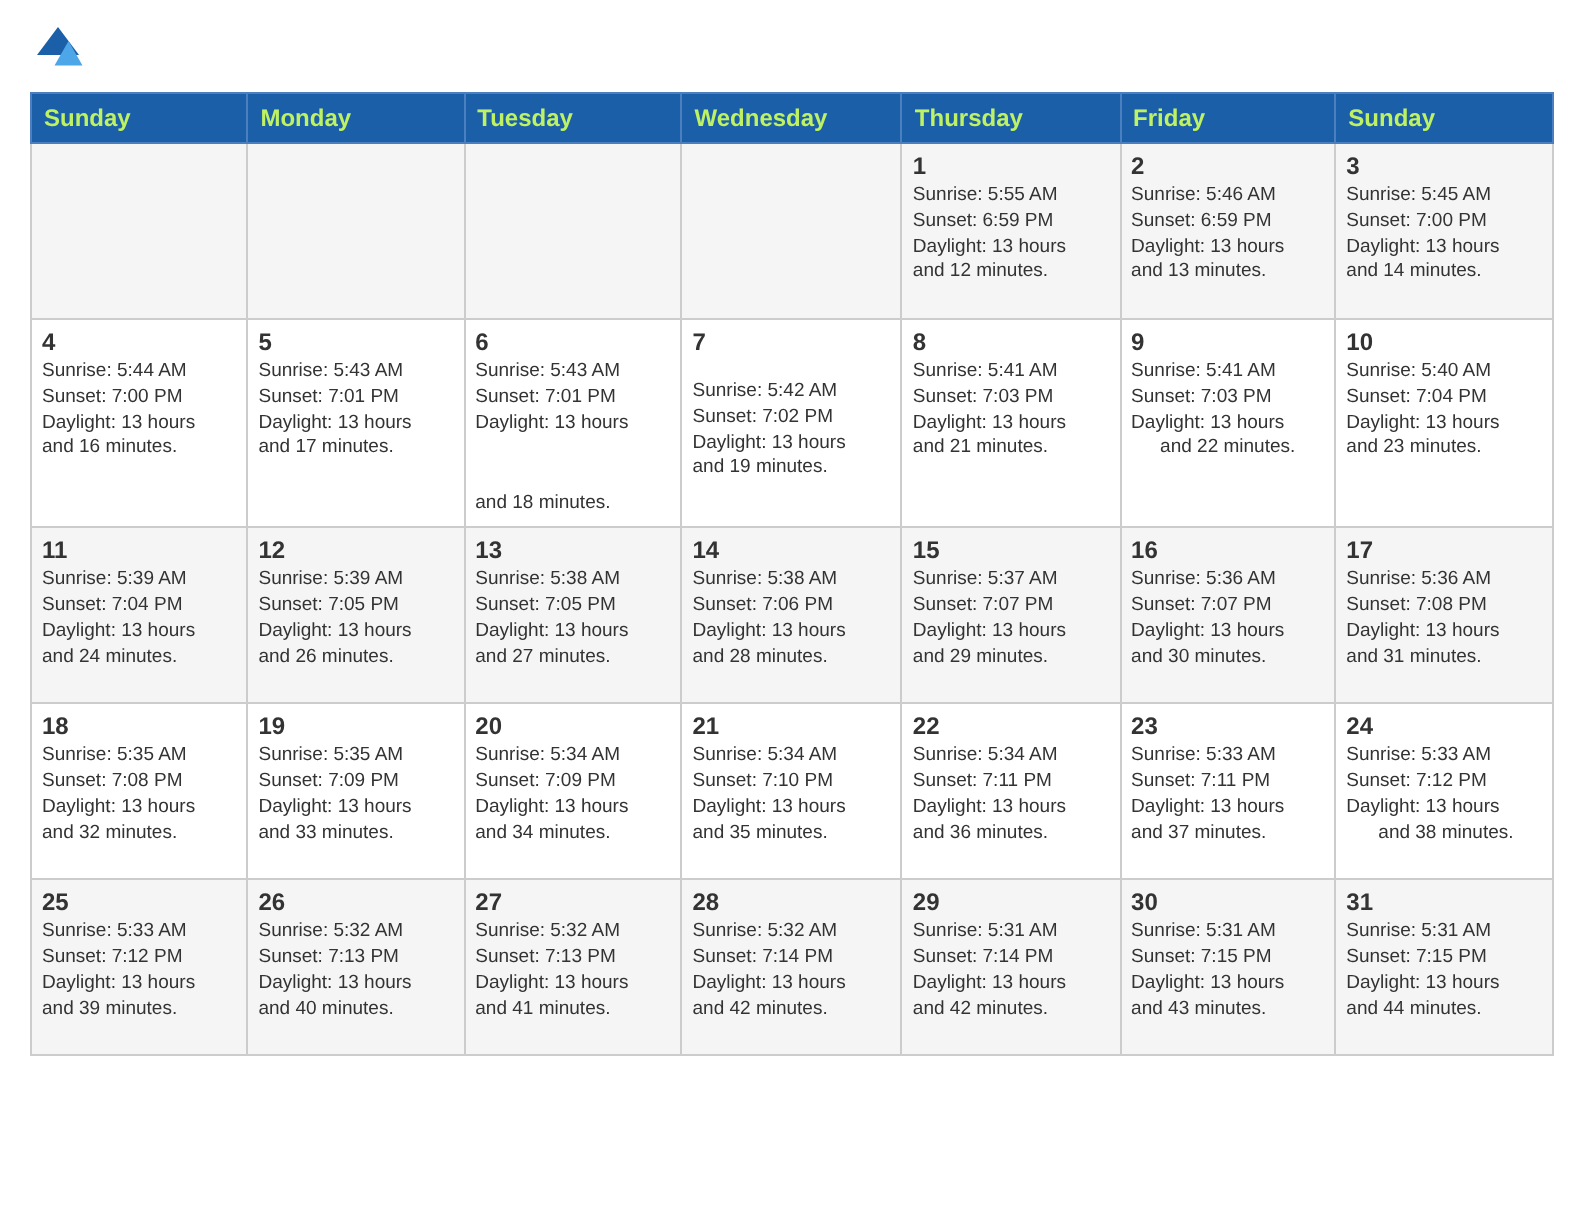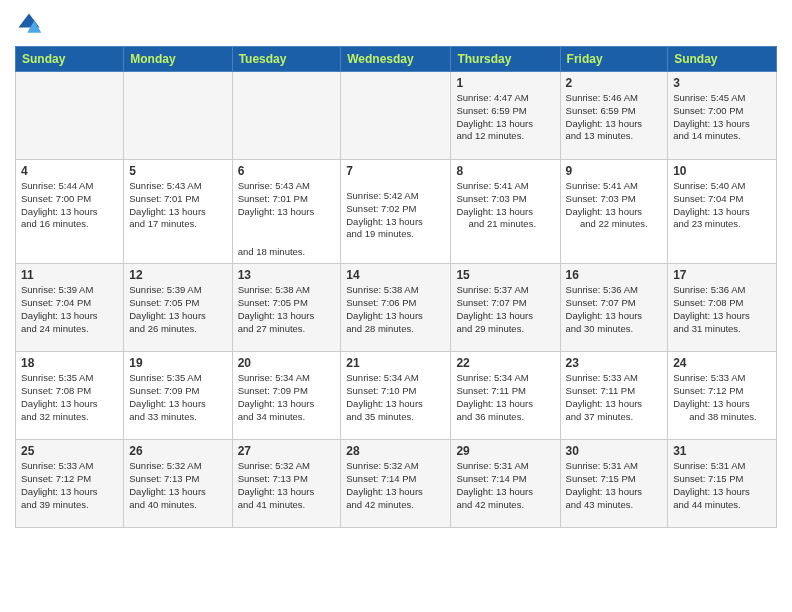--- a/index.html
+++ b/index.html
@@ -134,21 +134,21 @@
         </tr>
     </thead>
     <tbody id="calendar-body">
     <tr>
           <td class="cell-empty" style="background: rgb(245, 245, 245);"></td>
           <td class="cell-empty" style="background: rgb(245, 245, 245);"></td>
           <td class="cell-empty" style="background: rgb(245, 245, 245);"></td>
           <td class="cell-empty" style="background: rgb(245, 245, 245);"></td>
           <td style="background: rgb(245, 245, 245);">
             <span class="day-num">1</span>
-            <div style="line-height: 1.35;">Sunrise: 4:47 AM</div>
+            <div style="line-height: 1.35;">Sunrise: 5:55 AM</div>
             <div style="line-height: 1.35;">Sunset: 6:59 PM</div>
             <div style="line-height: 1.35;">Daylight: 13 hours</div>
             <div style="line-height: 1.35;">and 12 minutes.</div>
           </td>
           <td style="background: rgb(245, 245, 245);">
             <span class="day-num">2</span>
             <div style="line-height: 1.35;">Sunrise: 5:46 AM</div>
             <div style="line-height: 1.35;">Sunset: 6:59 PM</div>
             <div style="line-height: 1.35;">Daylight: 13 hours</div>
             <div style="line-height: 1.35;">and 13 minutes.</div>
@@ -188,21 +188,21 @@
             <div style="line-height: 1.35; margin-top: 12px;">Sunrise: 5:42 AM</div>
             <div style="line-height: 1.35;">Sunset: 7:02 PM</div>
             <div style="line-height: 1.35;">Daylight: 13 hours</div>
             <div style="line-height: 1.35;">and 19 minutes.</div>
           </td>
           <td style="background: rgb(255, 255, 255);">
             <span class="day-num">8</span>
             <div style="line-height: 1.35;">Sunrise: 5:41 AM</div>
             <div style="line-height: 1.35;">Sunset: 7:03 PM</div>
             <div style="line-height: 1.35;">Daylight: 13 hours</div>
-            <div style="line-height: 1.35; margin-left: 12px;">and 21 minutes.</div>
+            <div style="line-height: 1.35;">and 21 minutes.</div>
           </td>
           <td style="background: rgb(255, 255, 255);">
             <span class="day-num">9</span>
             <div style="line-height: 1.35;">Sunrise: 5:41 AM</div>
             <div style="line-height: 1.35;">Sunset: 7:03 PM</div>
             <div style="line-height: 1.35;">Daylight: 13 hours</div>
             <div style="line-height: 1.35; text-align: center;">and 22 minutes.</div>
           </td>
           <td style="background: rgb(255, 255, 255);">
             <span class="day-num">10</span>

